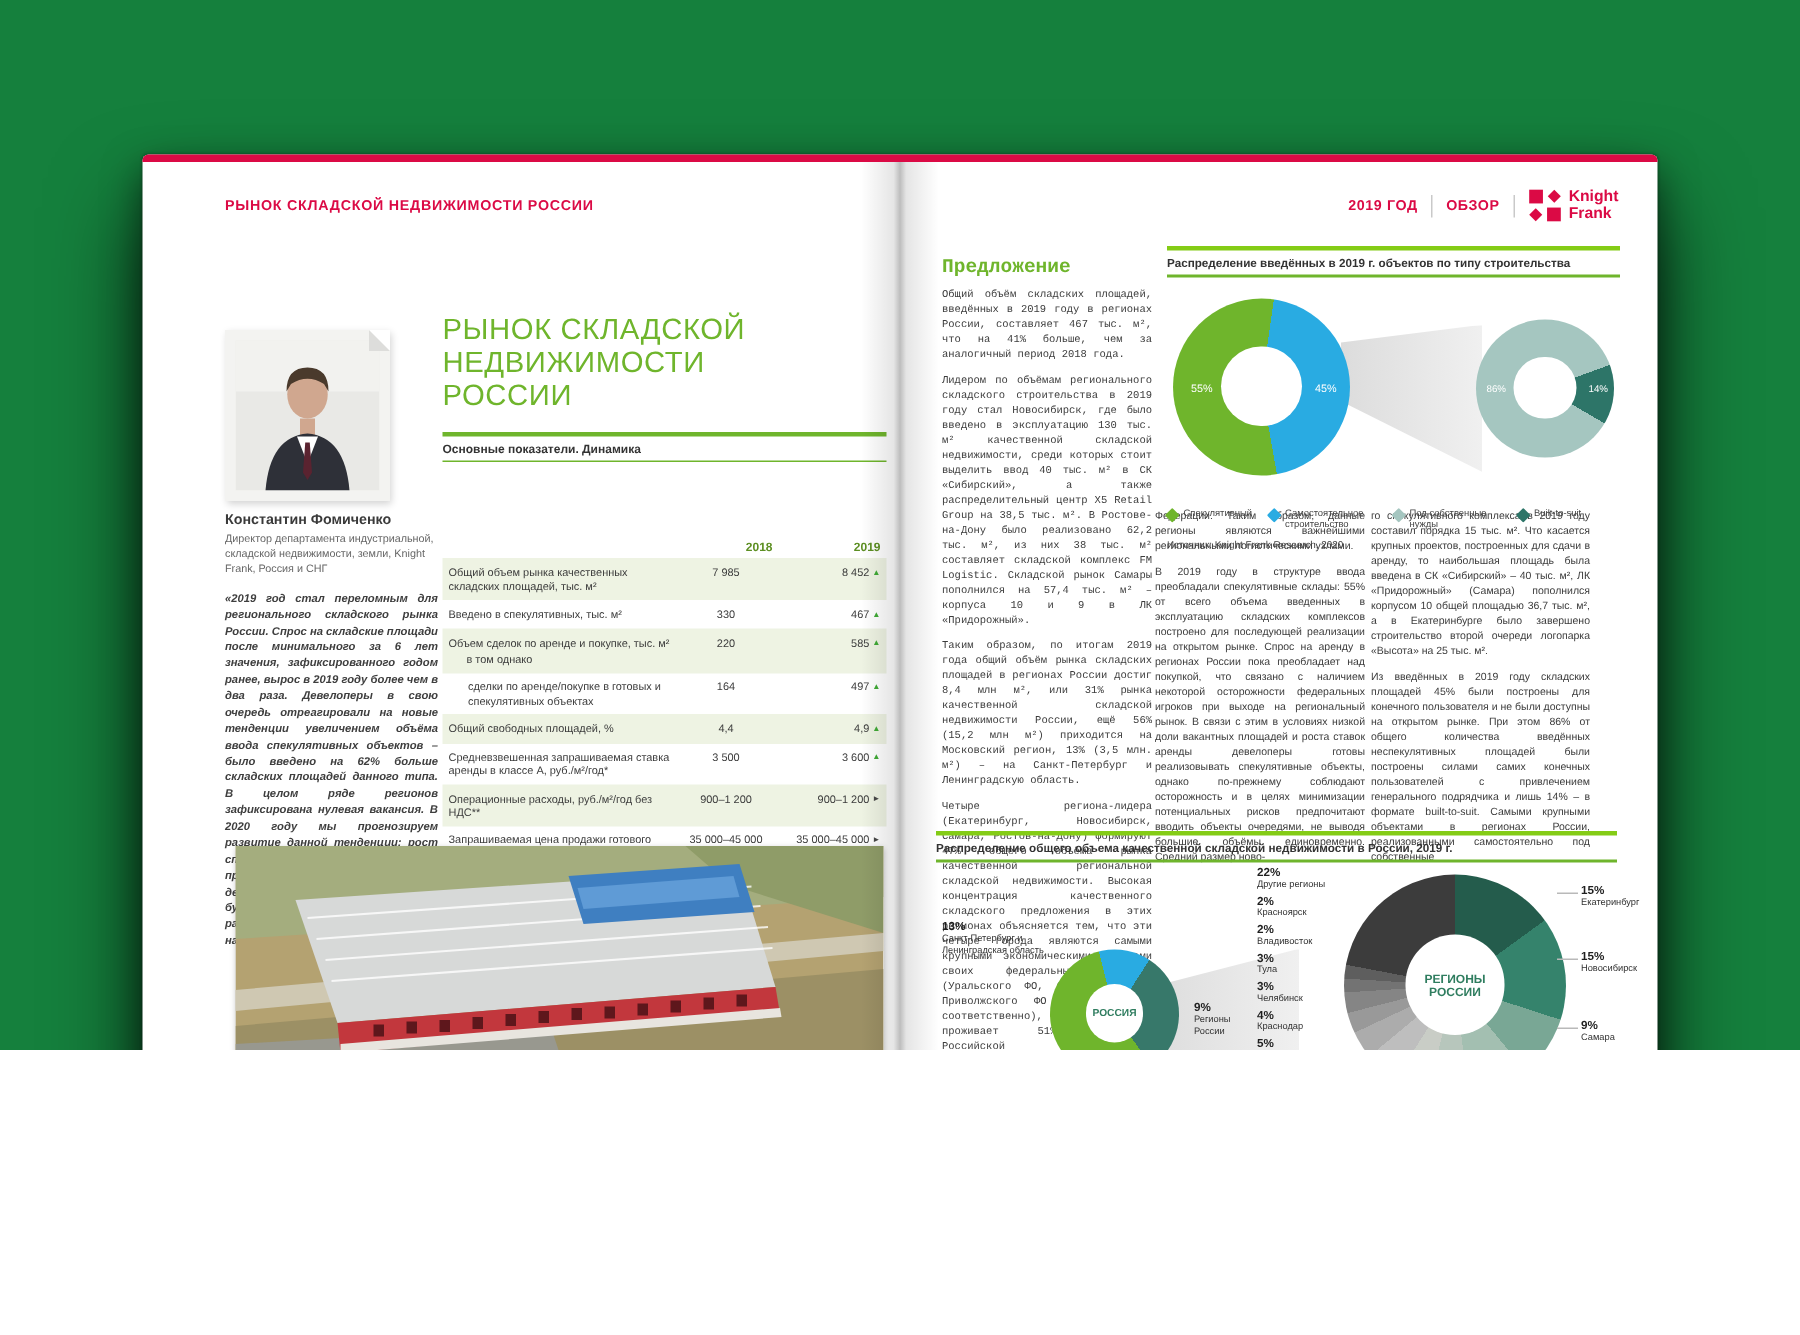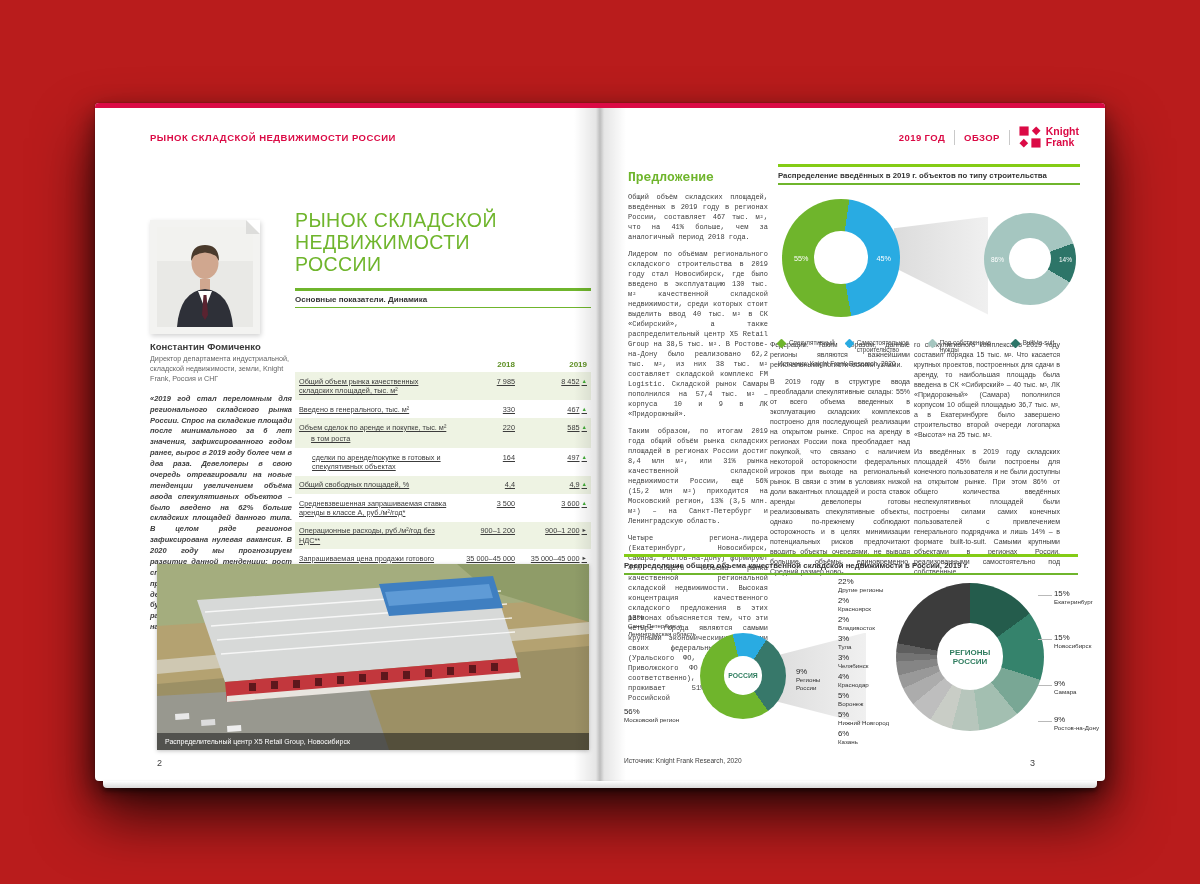--- a/index.html
+++ b/index.html
@@ -1,17 +1,17 @@
 <!DOCTYPE html>
 <html><head>
 <meta charset="utf-8">
 <style>
   * { margin:0; padding:0; box-sizing:border-box; }
   body { font-family:"Liberation Sans", sans-serif; background:#fff; }
-  .canvas { position:relative; width:1200px; height:884px; background:#b91c1c; overflow:hidden; }
+  .canvas { position:relative; width:1200px; height:700px; background:#15803d; overflow:hidden; }
   .book { position:absolute; left:95px; top:103px; width:1010px; height:678px; background:#fff;
           border-radius:4px; box-shadow:0 35px 60px rgba(0,0,0,.75), 0 10px 25px rgba(0,0,0,.5), 0 0 2px rgba(0,0,0,.4); }
   .book::after { content:''; position:absolute; left:8px; right:8px; bottom:-7px; height:7px;
           background:linear-gradient(#fff,#d9d9d9); border-radius:0 0 4px 4px; box-shadow:0 3px 4px rgba(0,0,0,.45); }
   .red-top { position:absolute; left:0; right:0; top:0; height:5px; background:#DB0A45; border-radius:4px 4px 0 0; }
   .gutter { position:absolute; top:5px; bottom:0; left:50%; width:52px; transform:translateX(-50%); pointer-events:none;
           background:linear-gradient(90deg, rgba(0,0,0,0) 0%, rgba(0,0,0,.10) 42%, rgba(0,0,0,.26) 50%, rgba(0,0,0,.10) 58%, rgba(0,0,0,0) 100%); }
   .page { position:absolute; top:5px; height:673px; width:505px; }
   .page.left { left:0; } .page.right { left:505px; }
 
@@ -27,26 +27,26 @@
   .quote { margin-top:10px; font-size:7.5px; font-style:italic; font-weight:600; color:#3e3e3e; line-height:1.45; text-align:justify; }
 
   .main-col { position:absolute; left:200px; top:102px; width:296px; }
   .doc-title { color:#6FB52C; font-size:19.5px; line-height:1.12; font-weight:500; letter-spacing:.4px; white-space:pre-line; }
   .table-block { margin-top:13px; }
   .tbl-title { border-top:3px solid #6FB52C; border-bottom:1.5px solid #6FB52C; padding:4px 0 3px; font-size:8px; font-weight:bold; color:#333; }
   .tbl-head { display:flex; padding:4px 4px 3px;margin-top:48px; }
   .tbl-head .sp { flex:1; }
   .tbl-head .c { width:62px; text-align:right; color:#5d8f23; font-weight:bold; font-size:8px; }
   .tbl-head .c2 { width:72px; }
-  .t-row { display:flex; font-size:7.3px; color:#3c3c3c; padding:4.5px 4px; line-height:1.28;text-decoration:underline; }
+  .t-row { display:flex; font-size:7.3px; color:#3c3c3c; padding:4.5px 4px; line-height:1.28; }
   .t-row.shaded { background:#eef3e3; }
   .t-label { flex:1; padding-right:6px; }
   .t-label.indent { padding-left:13px; }
   .t-sub { display:block; padding-left:12px; margin-top:2px; }
-  .t-v { width:62px; text-align:right; }
+  .t-v { width:62px; text-align:center; }
   .t-v2 { width:72px; text-align:right; white-space:nowrap; }
   .arrow { font-size:5.5px; margin-left:2px; position:relative; top:-1px; }
   .arrow.up { color:#3faa35; } .arrow.flat { color:#474747; }
   .footnotes { margin-top:7px; font-size:6.2px; color:#555; line-height:1.4; }
   .footnotes div { margin-bottom:2px; }
   .tbl-source { margin-top:4px; font-size:6.6px; color:#3e3e3e; }
 
   .photo { position:absolute; left:62px; top:456px; width:432px; height:186px; box-shadow:0 1px 4px rgba(0,0,0,.25); }
   .photo svg { display:block; width:432px; height:186px; }
   .photo-caption { position:absolute; left:0; right:0; bottom:0; height:17px; line-height:17px; padding-left:8px;
@@ -83,21 +83,21 @@
   .d-sub  { left:206px; top:28px; width:92px; height:92px; }
   .rl { position:absolute; color:#fff; font-size:7.2px; font-weight:normal; }
   .legend { display:flex; gap:11px; margin-top:2px; align-items:flex-start; }
   .lg-item { display:flex; gap:4px; align-items:flex-start; font-size:6.3px; color:#444; line-height:1.25; max-width:72px; }
   .lg-mark { width:7px; height:7px; transform:rotate(45deg); margin-top:1px; flex:none; border-radius:1px; }
   .chart-source { font-size:6.6px; color:#3e3e3e; margin-top:6px; }
   .d-rus { left:76px; top:58px; width:86px; height:86px; }
   .d-reg { left:240px; top:8px; width:148px; height:148px; }
   .c-label { color:#2f7d5f; font-weight:bold; }
   .lab { position:absolute; font-size:6.2px; color:#333; line-height:1.25; }
-  .lab .pct { display:block; font-weight:normal; font-size:7.8px; color:#1f1f1f; }
+  .lab .pct { display:block; font-weight:bold; font-size:7.8px; color:#1f1f1f; }
   .rt::before { content:''; position:absolute; left:-16px; top:6px; width:14px; height:1px; background:#b9b9b9; }
   .c2-source { position:absolute; left:0; top:182px; font-size:6.6px; color:#3e3e3e; }
 </style>
 </head>
 <body>
 
 <div class="canvas">
   <div class="book">
     <div class="red-top"></div>
 
@@ -134,26 +134,26 @@
             <div class="c">2018</div>
             <div class="c c2">2019</div>
           </div>
 
           <div class="t-row shaded">
             <div class="t-label">Общий объем рынка качественных складских площадей, тыс. м²</div>
             <div class="t-v">7 985</div>
             <div class="t-v2"><span>8 452</span><span class="arrow up">▲</span></div>
           </div>
           <div class="t-row">
-            <div class="t-label">Введено в генерального, тыс. м²</div>
+            <div class="t-label">Введено в спекулятивных, тыс. м²</div>
             <div class="t-v">330</div>
             <div class="t-v2"><span>467</span><span class="arrow up">▲</span></div>
           </div>
           <div class="t-row shaded">
-            <div class="t-label"><span>Объем сделок по аренде и покупке, тыс. м²</span><span class="t-sub">в том роста</span></div>
+            <div class="t-label"><span>Объем сделок по аренде и покупке, тыс. м²</span><span class="t-sub">в том однако</span></div>
             <div class="t-v">220</div>
             <div class="t-v2"><span>585</span><span class="arrow up">▲</span></div>
           </div>
           <div class="t-row">
             <div class="t-label indent">сделки по аренде/покупке в готовых и спекулятивных объектах</div>
             <div class="t-v">164</div>
             <div class="t-v2"><span>497</span><span class="arrow up">▲</span></div>
           </div>
           <div class="t-row shaded">
             <div class="t-label">Общий свободных площадей, %</div>

